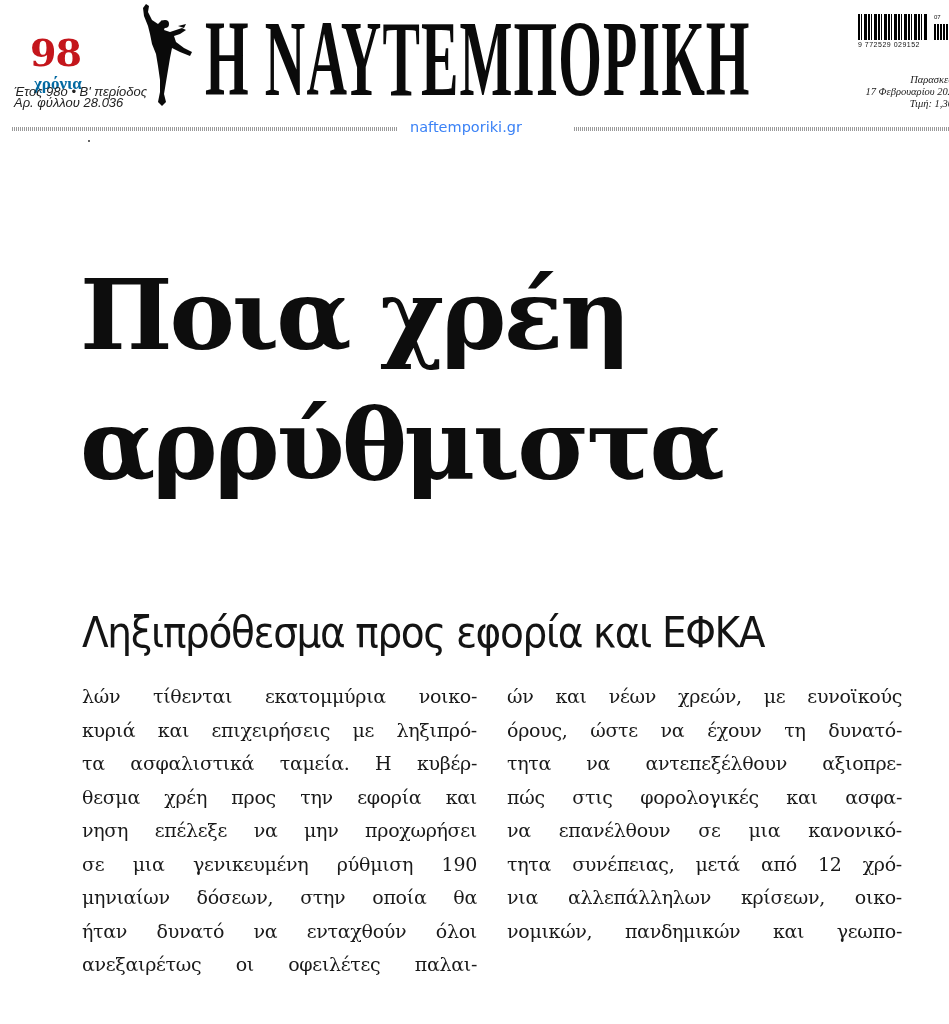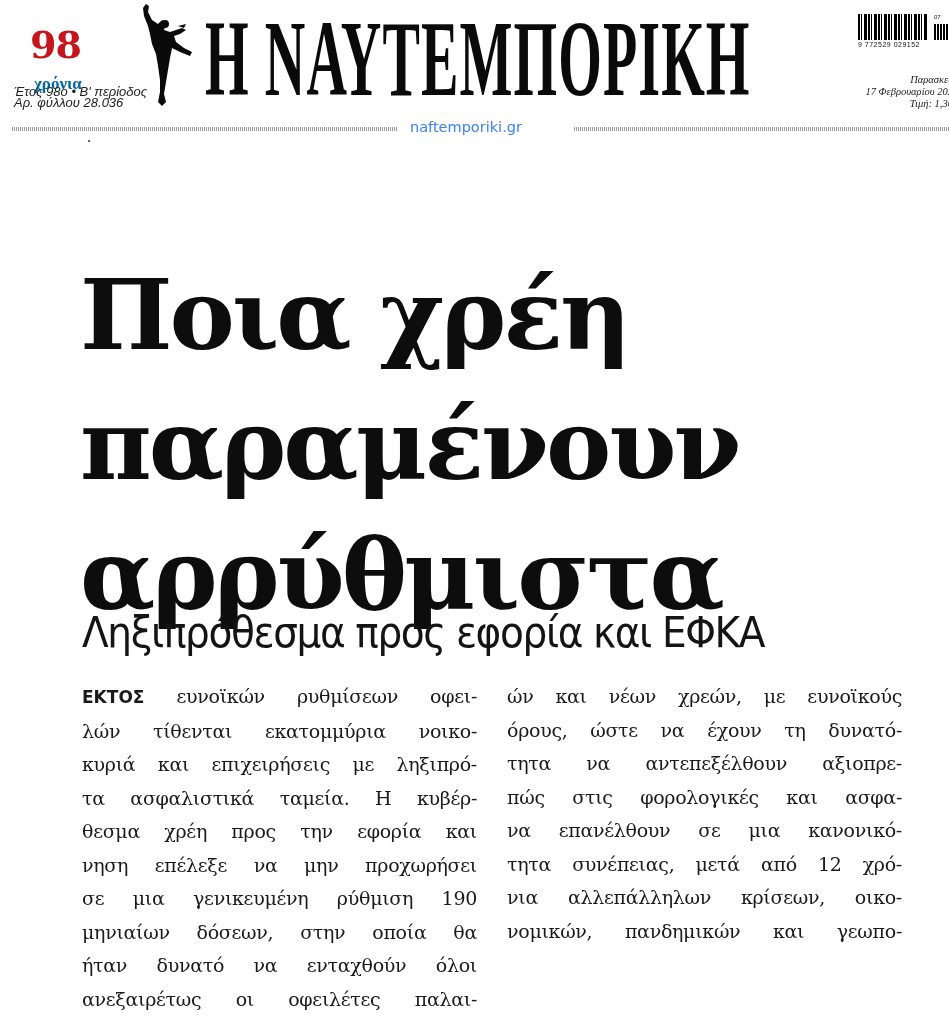--- a/index.html
+++ b/index.html
@@ -22,21 +22,21 @@
       width: 949px;
       height: 150px;
     }
     .anniv {
       position: absolute;
       left: 12px; top: 18px;
       width: 100px;
     }
     .anniv-num {
       position: absolute;
-      left: 18px; top: 8px;
+      left: 18px; top: 16px;
       font-family: "DejaVu Serif", serif;
       font-weight: bold;
       font-size: 38px;
       color: #c4161c;
       line-height: 1;
       letter-spacing: -1px;
     }
     .anniv-word {
       position: absolute;
       left: 22px; top: 40px;
@@ -258,28 +258,26 @@
     <div class="rule left"></div>
     <a class="site-link">naftemporiki.gr</a>
     <div class="rule right"></div>
   </div>
 </div>
 
 <div class="dot"></div>
 
 <h1 class="headline">
   <span>Ποια χρέη</span>
-  <span>παραμένουν</span>
   <span>αρρύθμιστα</span>
 </h1>
 
 <h2 class="subhead">Ληξιπρόθεσμα προς εφορία και ΕΦΚΑ</h2>
 
 <div class="col left">
-  <span class="line"><b class="lead-in">ΕΚΤΟΣ</b><span> ευνοϊκών ρυθμίσεων οφει-</span></span>
   <span class="line">λών τίθενται εκατομμύρια νοικο-</span>
   <span class="line">κυριά και επιχειρήσεις με ληξιπρό-</span>
   <span class="line">τα ασφαλιστικά ταμεία. Η κυβέρ-</span>
   <span class="line">θεσμα χρέη προς την εφορία και</span>
   <span class="line">νηση επέλεξε να μην προχωρήσει</span>
   <span class="line">σε μια γενικευμένη ρύθμιση 190</span>
   <span class="line">μηνιαίων δόσεων, στην οποία θα</span>
   <span class="line">ήταν δυνατό να ενταχθούν όλοι</span>
   <span class="line">ανεξαιρέτως οι οφειλέτες παλαι-</span>
 </div>

